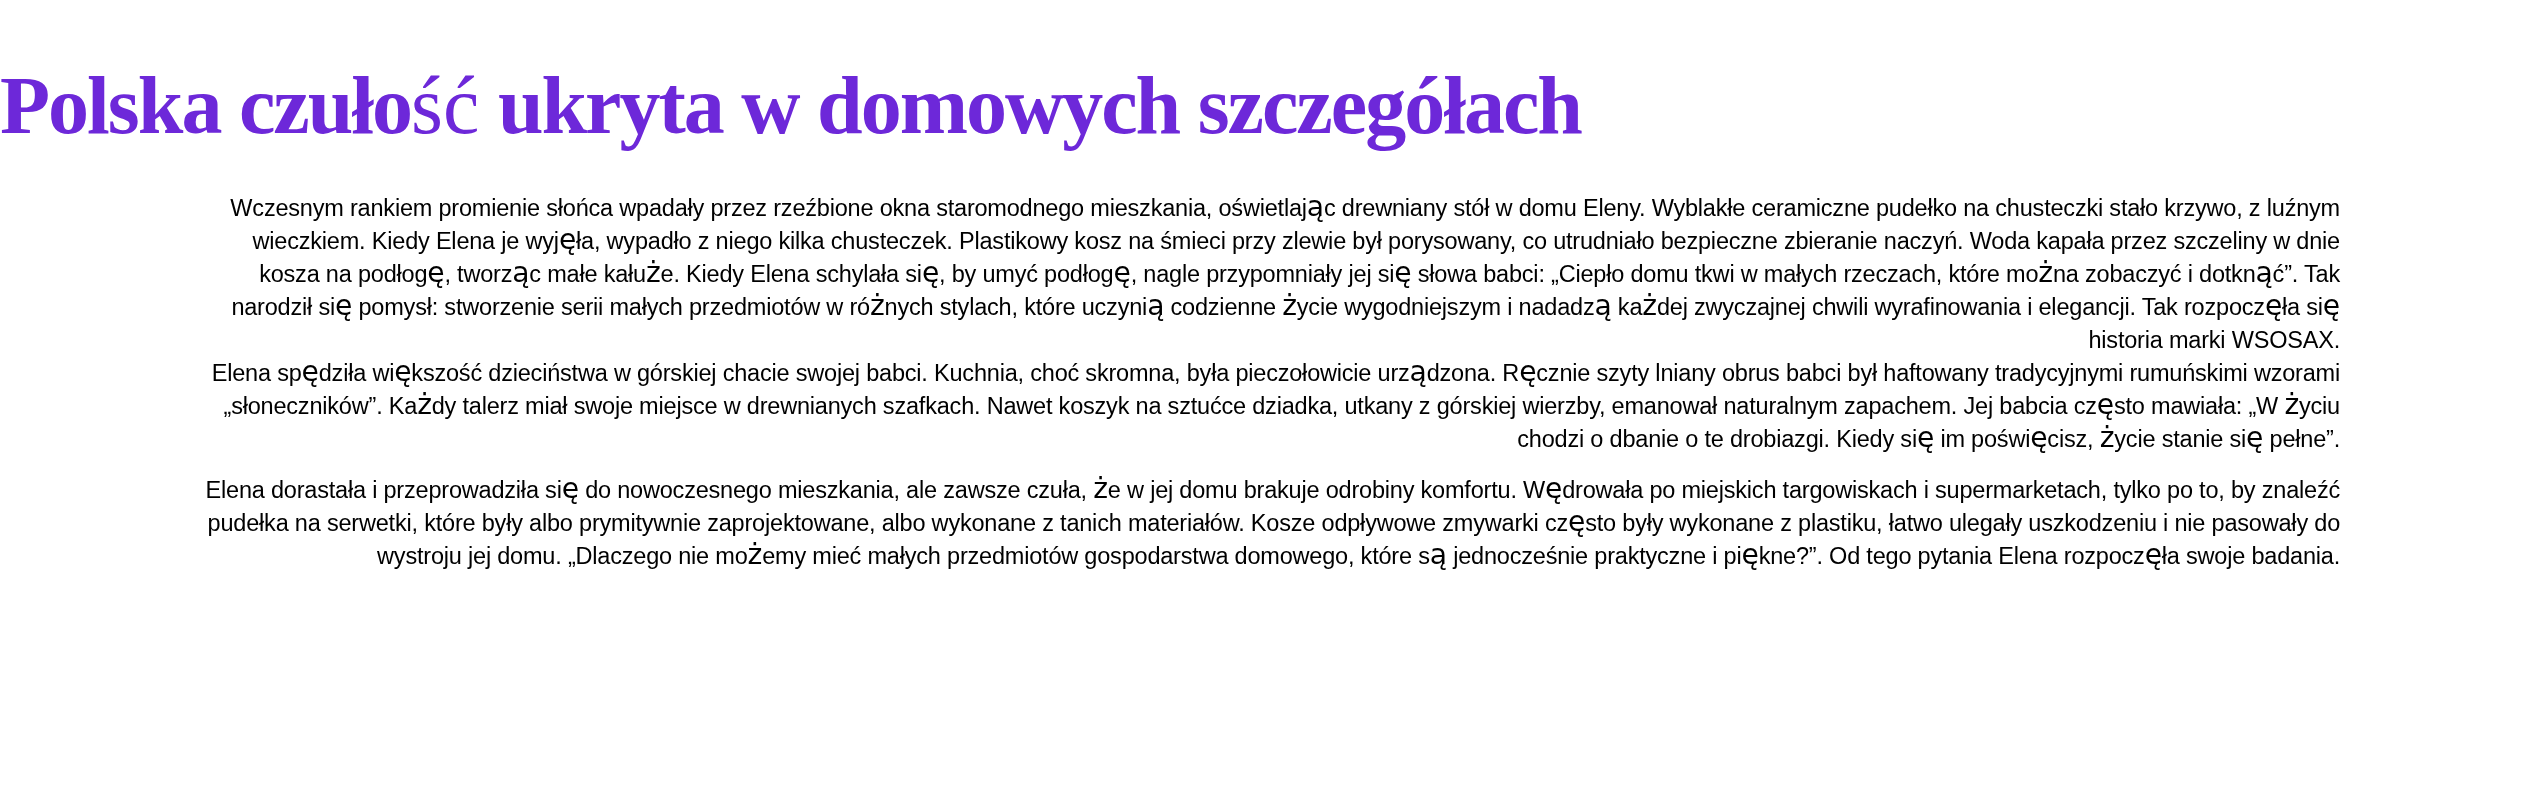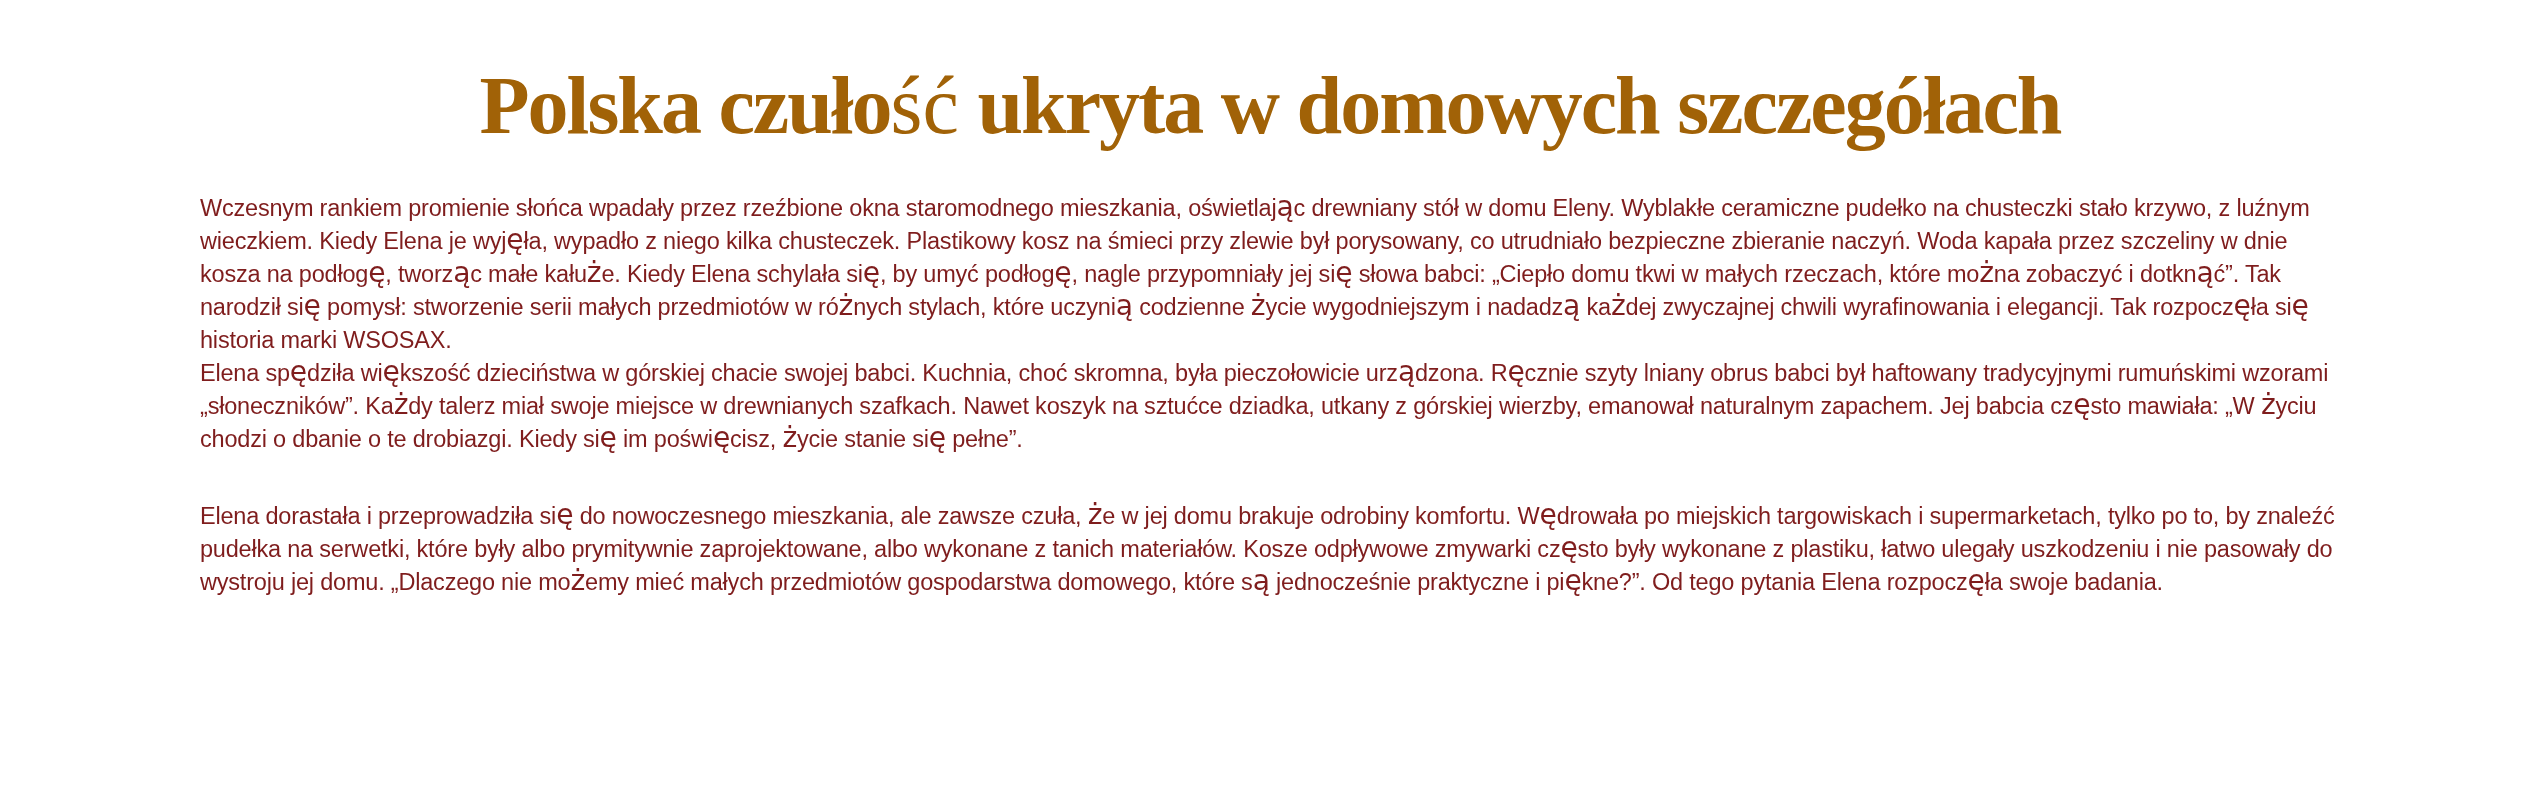--- a/index.html
+++ b/index.html
@@ -12,42 +12,42 @@
     height: 792px;
     overflow: hidden;
     font-family: "Liberation Sans", sans-serif;
   }
   .page {
     width: 100%;
     height: 100%;
   }
   .article-title {
     margin: 60px auto 0 auto;
-    text-align: center;
+    text-align: left;
     font-family: "Liberation Serif", serif;
     font-weight: 700;
     font-size: 82px;
     line-height: 1.12;
     letter-spacing: -2px;
-    color: #a16207;
+    color: #6d28d9;
   }
   .body-paragraph {
     max-width: 2140px;
     margin: 0 auto;
-    text-align: left;
+    text-align: right;
     font-family: "Liberation Sans", sans-serif;
     font-weight: 300;
     font-size: 23.5px;
     line-height: 33px;
     letter-spacing: -0.2px;
-    color: #7f1d1d;
+    color: #000000;
   }
   .para-1 { margin-top: 40px; }
   .para-2 { }
-  .para-3 { margin-top: 44px; }
+  .para-3 { margin-top: 18px; }
 
   
   .g-body {
     font-family: "DejaVu Sans", sans-serif;
     font-weight: 400;
     font-size: 1.2em;
     line-height: 0;
   }
   .g-title {
     font-weight: 400;

